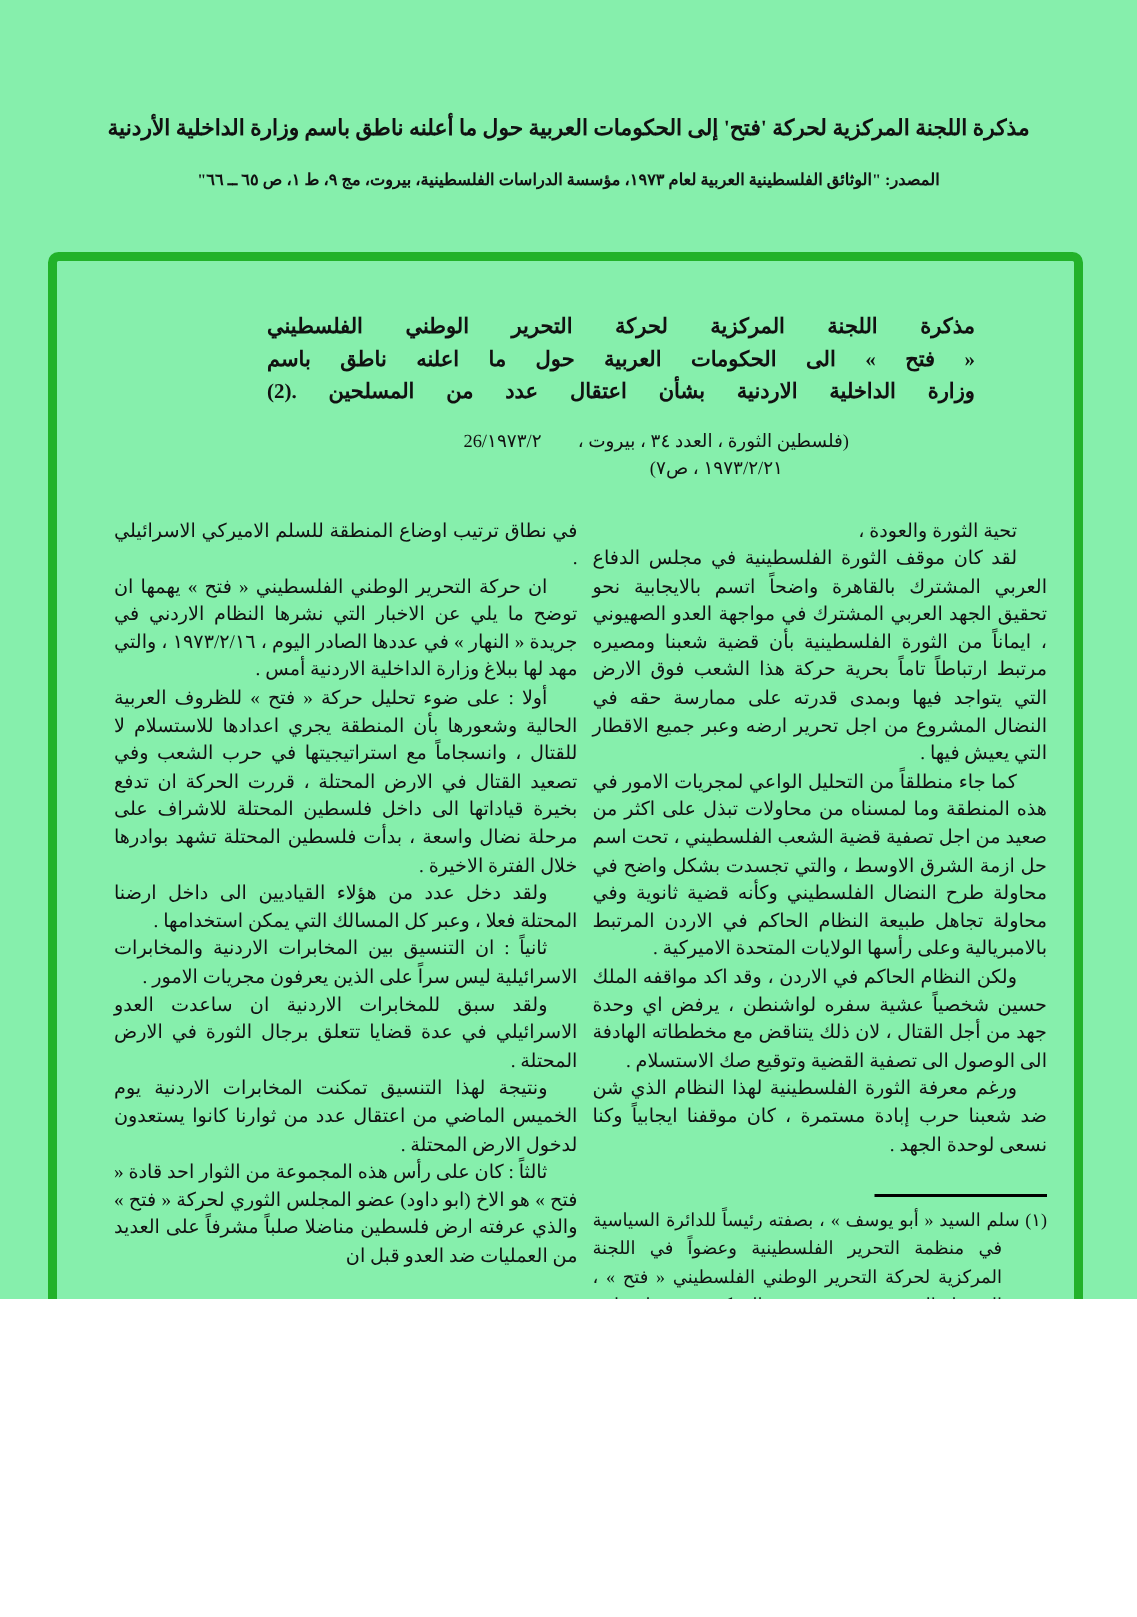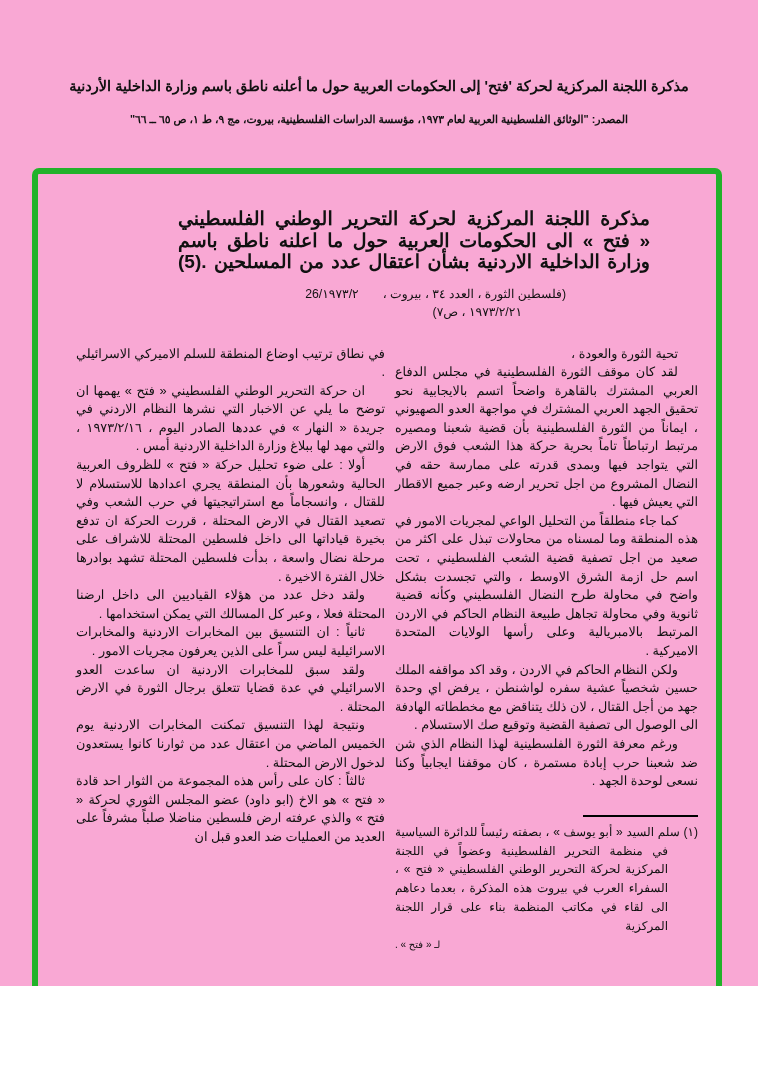--- a/index.html
+++ b/index.html
@@ -1,22 +1,22 @@
 <!DOCTYPE html>
 <html lang="ar" dir="rtl"><head>
 <meta charset="utf-8">
 <style>
   html, body { margin: 0; padding: 0; background: #ffffff; }
   .page {
     position: relative;
     width: 758px;
-    height: 986px;
-    background: #f9a8d4;
+    height: 866px;
+    background: #86efac;
     direction: rtl;
-    font-family: Liberation Sans, sans-serif;
+    font-family: Liberation Serif, serif;
     color: #111;
     overflow: hidden;
   }
   .header-title {
     position: absolute;
     top: 76px; right: 24px; left: 24px;
     text-align: center;
     font-weight: bold;
     font-size: 14.5px;
     line-height: 20px;
@@ -34,21 +34,21 @@
     width: 690px; height: 838px;
     box-sizing: border-box;
     border: 6px solid #22b22a;
     border-radius: 7px;
     padding: 34px 18px 0 38px;
   }
   .doc-title {
     width: 472px;
     margin: 0 48px 0 auto;
     font-weight: bold;
-    font-size: 19px;
+    font-size: 14px;
     line-height: 21.5px;
   }
   .doc-title .t-line {
     text-align: justify;
     text-align-last: justify;
   }
   .cite-row {
     display: flex;
     gap: 24px;
     margin: 12px 132px 0 0;
@@ -106,21 +106,21 @@
 <div class="page">
 
   <div class="header-title">مذكرة اللجنة المركزية لحركة 'فتح' إلى الحكومات العربية حول ما أعلنه ناطق باسم وزارة الداخلية الأردنية</div>
   <div class="header-source">المصدر: "الوثائق الفلسطينية العربية لعام ١٩٧٣، مؤسسة الدراسات الفلسطينية، بيروت، مج ٩، ط ١، ص ٦٥ ــ ٦٦"</div>
 
   <div class="doc-box" style="border-color: rgb(34, 178, 42);">
 
     <div class="doc-title">
       <div class="t-line">مذكرة اللجنة المركزية لحركة التحرير الوطني الفلسطيني</div>
       <div class="t-line">« فتح » الى الحكومات العربية حول ما اعلنه ناطق باسم</div>
-      <div class="t-line">وزارة الداخلية الاردنية بشأن اعتقال عدد من المسلحين .(5)</div>
+      <div class="t-line">وزارة الداخلية الاردنية بشأن اعتقال عدد من المسلحين .(2)</div>
     </div>
 
     <div class="cite-row">
       <div class="cite-block">
         <div>(فلسطين الثورة ، العدد ٣٤ ، بيروت ،</div>
         <div class="cite-line2">١٩٧٣/٢/٢١ ، ص٧)</div>
       </div>
       <div class="cite-date">١٩٧٣/٢/26</div>
     </div>
 

